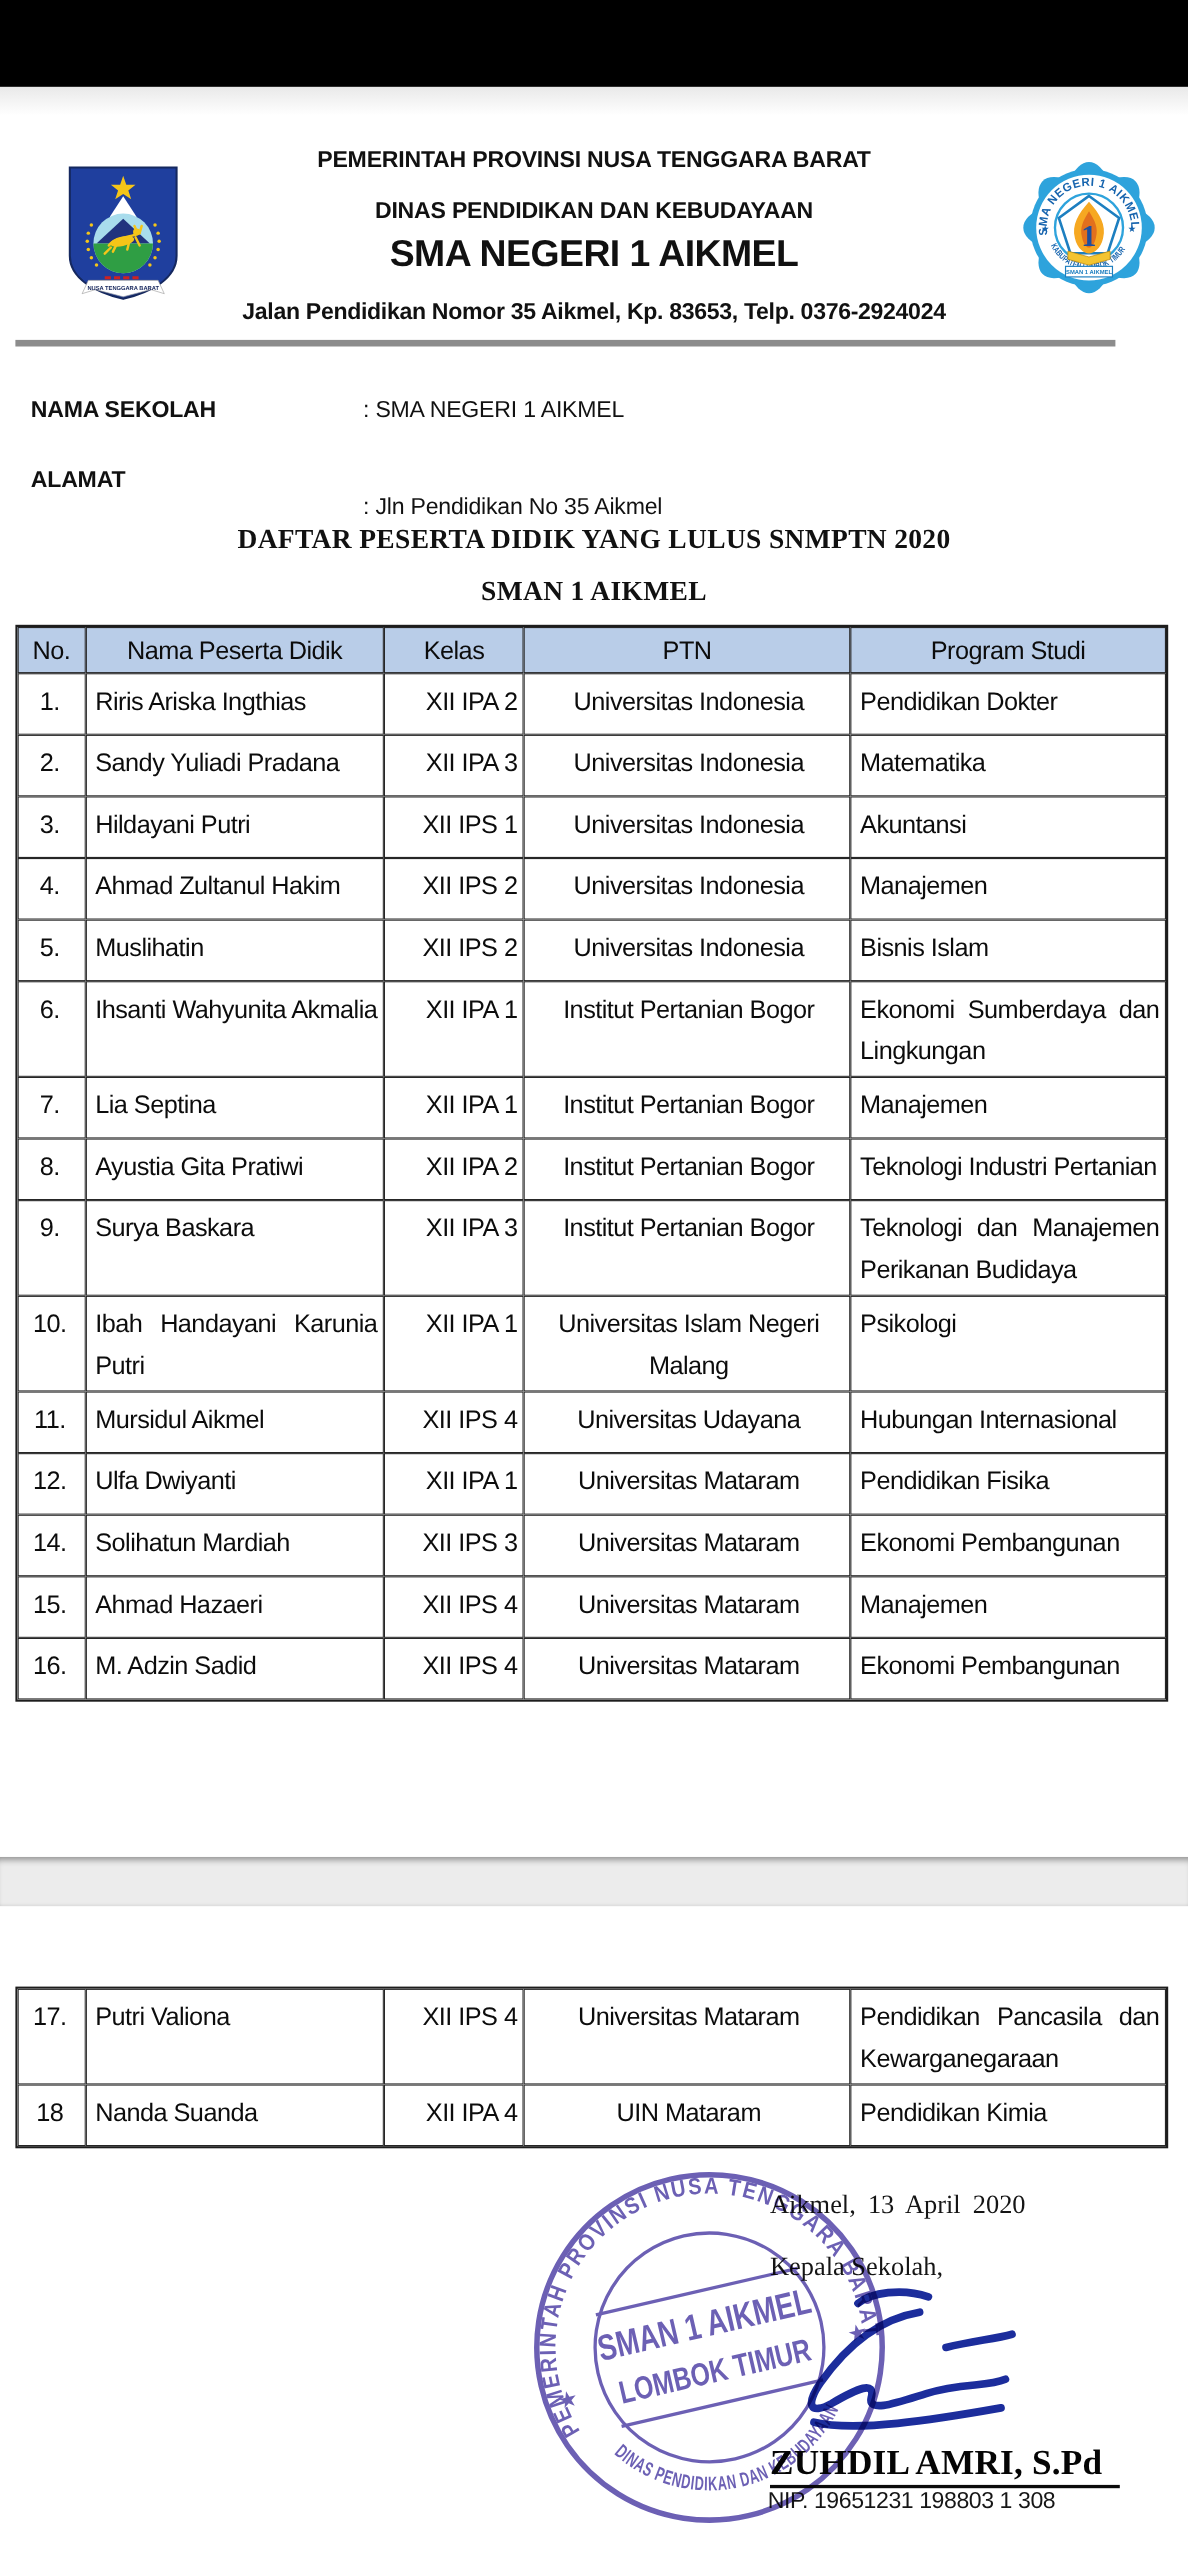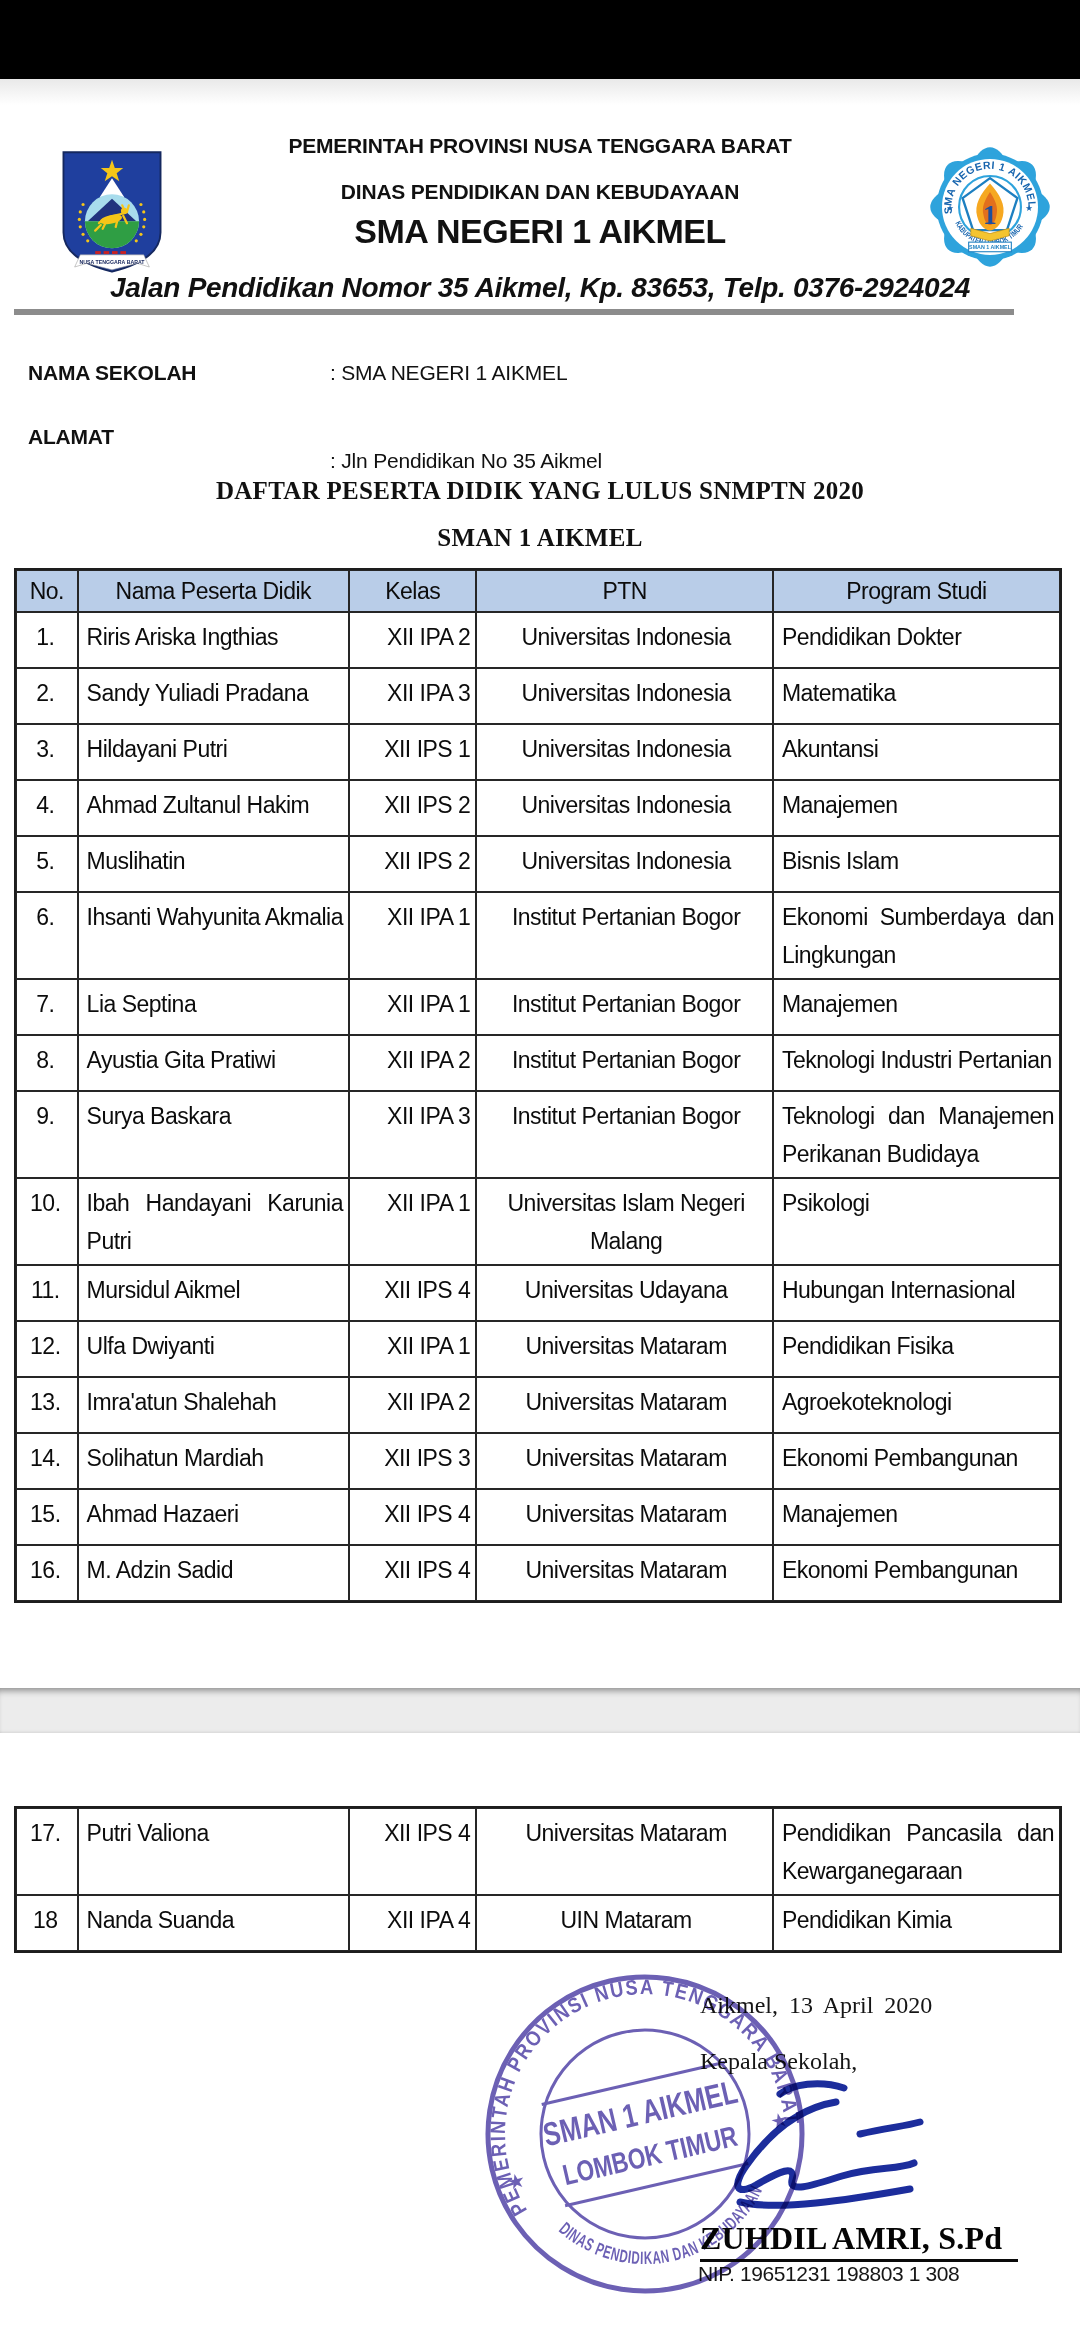--- a/index.html
+++ b/index.html
@@ -7,21 +7,21 @@
           font-family:"Liberation Sans",sans-serif;color:#111;}
   
   .top-bar{position:absolute;left:0;top:0;width:1080px;height:79px;background:#000;}
   .top-fade{position:absolute;left:0;top:79px;width:1080px;height:26px;
             background:linear-gradient(#e9e9e9,#ffffff);}
   
   .letterhead{position:absolute;left:8px;top:0;width:1064px;text-align:center;}
   .lh-line1{position:absolute;left:0;top:134px;width:100%;font-size:21px;font-weight:700;letter-spacing:-0.2px;}
   .lh-line2{position:absolute;left:0;top:180px;width:100%;font-size:21px;font-weight:700;letter-spacing:-0.2px;}
   .lh-school{position:absolute;left:0;top:212px;width:100%;font-size:34px;font-weight:700;letter-spacing:-0.5px;}
-  .lh-address{position:absolute;left:0;top:272px;width:100%;font-size:28px;font-weight:700;font-style:italic;
+  .lh-address{position:absolute;left:0;top:272px;width:100%;font-size:21px;font-weight:700;
               letter-spacing:-0.3px;white-space:nowrap;}
   .lh-rule{position:absolute;left:14px;top:309px;width:1000px;height:6px;background:#8c8c8c;}
   .logo-left{position:absolute;left:56px;top:146px;width:112px;height:130px;}
   .logo-right{position:absolute;left:920px;top:128px;width:140px;height:160px;}
   
   .meta-label{position:absolute;left:28px;font-size:21px;font-weight:700;letter-spacing:-0.2px;}
   .meta-value{position:absolute;left:330px;font-size:21px;font-weight:400;letter-spacing:-0.2px;}
   
   .doc-title1{position:absolute;left:0;top:477px;width:1080px;text-align:center;
               font-family:"Liberation Serif",serif;font-weight:700;font-size:25px;letter-spacing:0.3px;}
@@ -248,27 +248,20 @@
           <td class="c-prodi">Hubungan Internasional</td>
         </tr>
         <tr>
           <td class="c-no">12.</td>
           <td class="c-nama">Ulfa Dwiyanti</td>
           <td class="c-kelas">XII IPA 1</td>
           <td class="c-ptn">Universitas Mataram</td>
           <td class="c-prodi">Pendidikan Fisika</td>
         </tr>
         <tr>
-          <td class="c-no">13.</td>
-          <td class="c-nama">Imra'atun Shalehah</td>
-          <td class="c-kelas">XII IPA 2</td>
-          <td class="c-ptn">Universitas Mataram</td>
-          <td class="c-prodi">Agroekoteknologi</td>
-        </tr>
-        <tr>
           <td class="c-no">14.</td>
           <td class="c-nama">Solihatun Mardiah</td>
           <td class="c-kelas">XII IPS 3</td>
           <td class="c-ptn">Universitas Mataram</td>
           <td class="c-prodi">Ekonomi Pembangunan</td>
         </tr>
         <tr>
           <td class="c-no">15.</td>
           <td class="c-nama">Ahmad Hazaeri</td>
           <td class="c-kelas">XII IPS 4</td>

